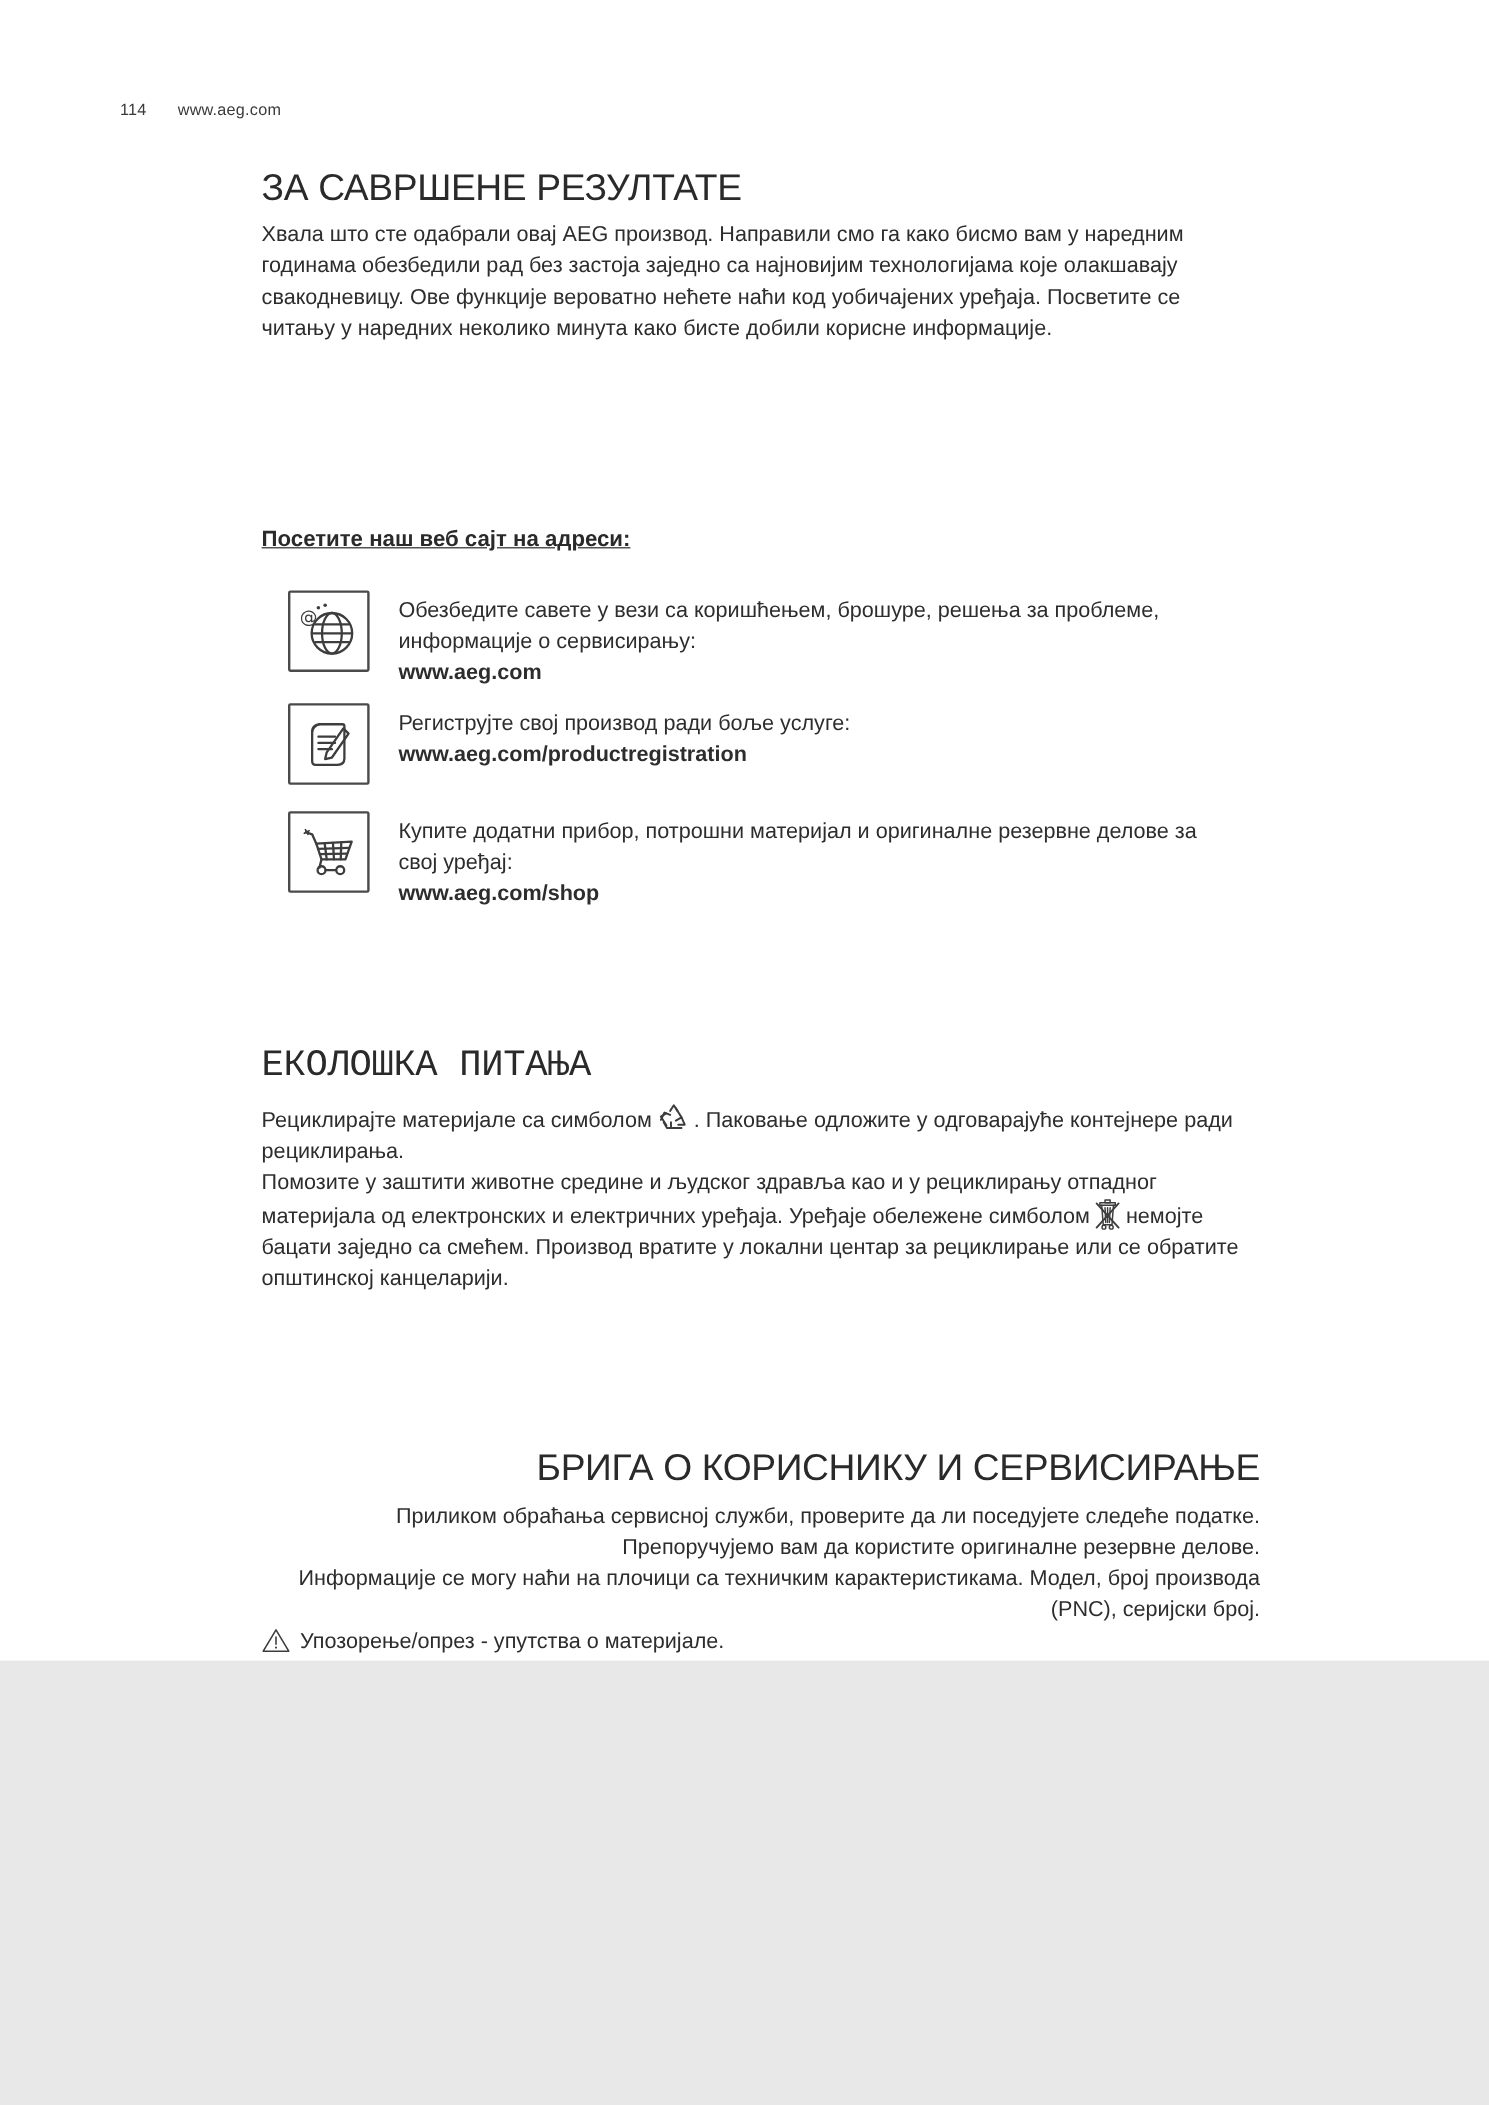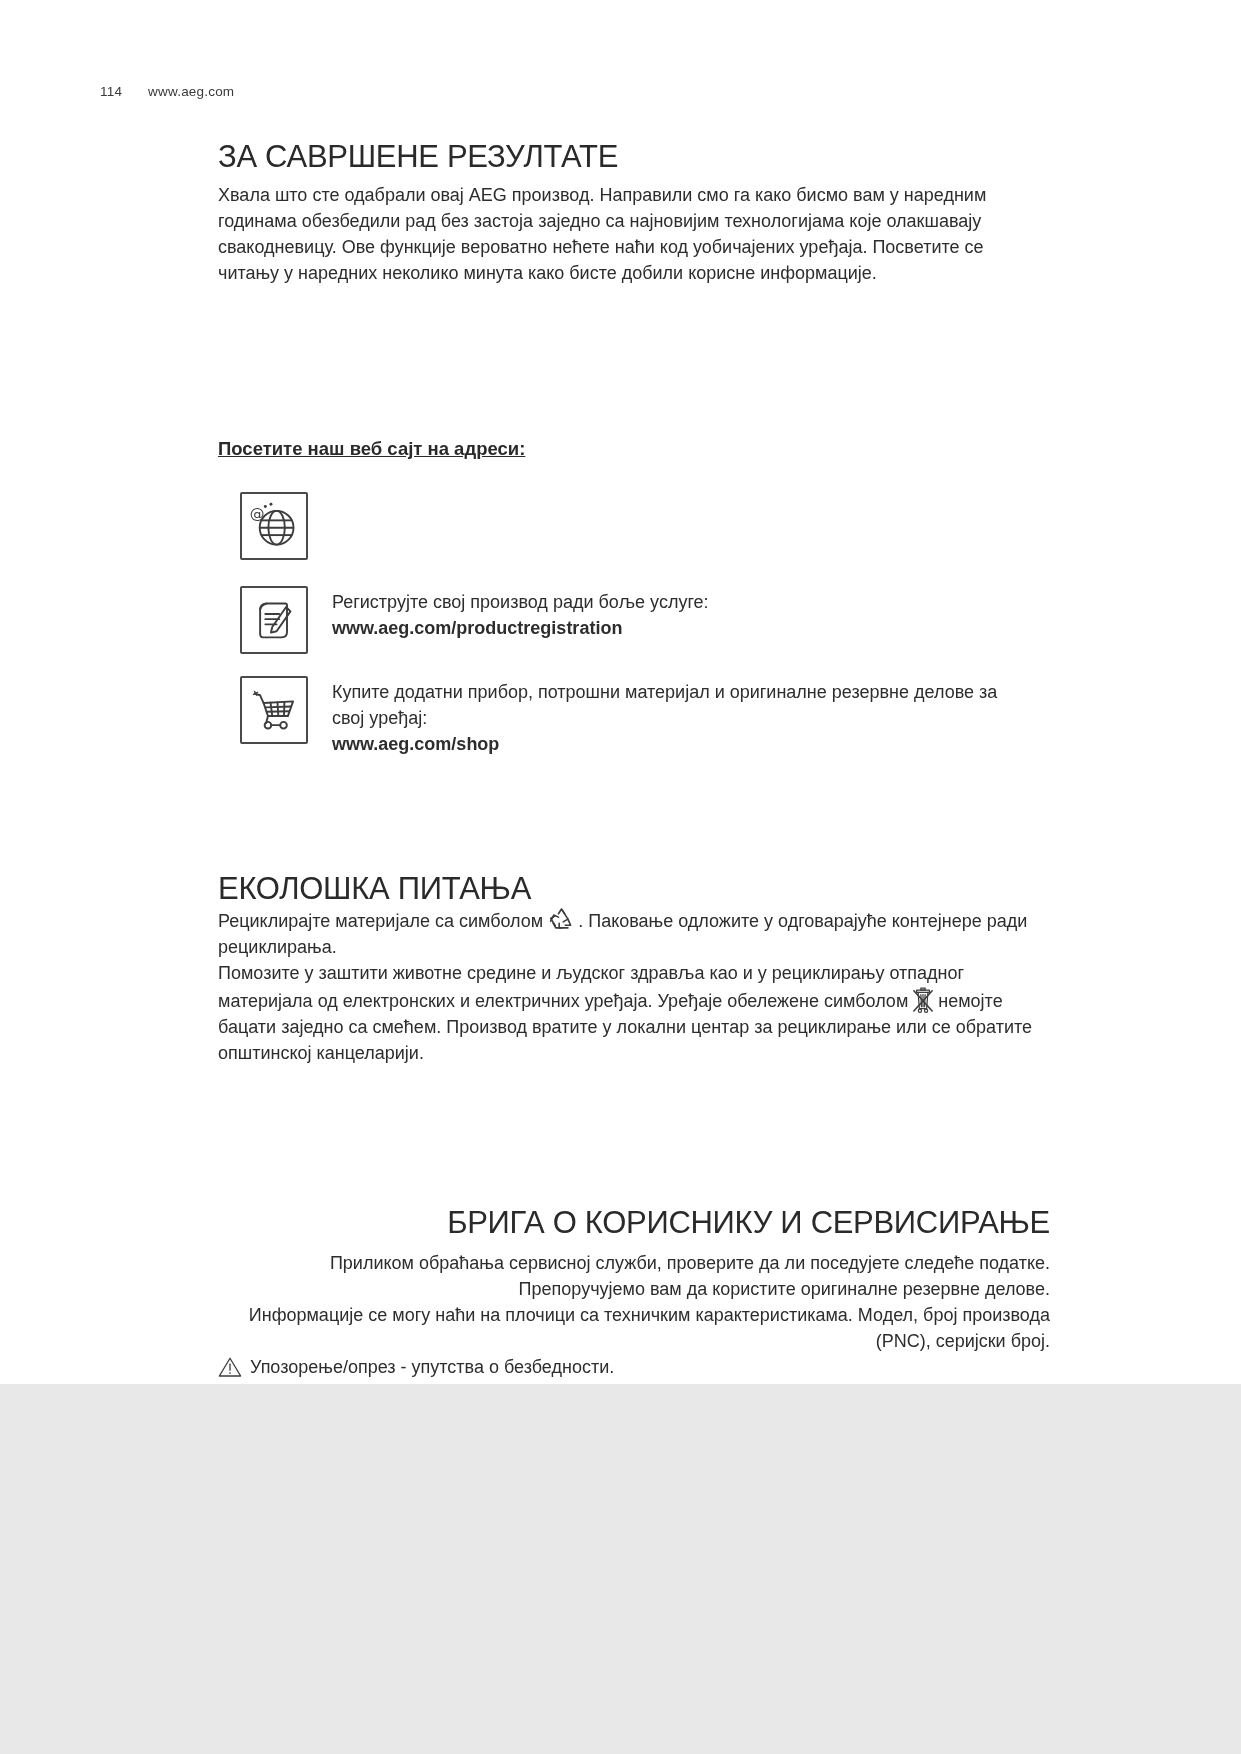--- a/index.html
+++ b/index.html
@@ -30,21 +30,21 @@
   .info-row{position:absolute;left:240px;display:flex;align-items:flex-start;}
   .info-row .icon-box{
     width:64px;height:64px;flex:0 0 64px;
     border:2px solid #4a4a4a;border-radius:2px;
     display:flex;align-items:center;justify-content:center;
     background:#fff;
   }
   .info-row .row-text{margin-left:24px;width:700px;padding-top:3px;}
   .row-text .link{font-weight:bold;}
   .eco{position:absolute;left:218px;top:872px;width:822px;}
-  .eco h2{}
+  .eco h2{margin-bottom:12px;font-family:Liberation Mono, monospace;}
   .eco p{margin-bottom:0;}
   .care{position:absolute;left:218px;top:1206px;width:832px;text-align:right;}
   .care h2{margin-bottom:9px;}
   .inline-icon{display:inline-block;vertical-align:-7px;margin:0 4px;}
   .warn-line{display:flex;align-items:flex-start;}
   .warn-line .warn-icon{margin:2px 8px 0 0;flex:0 0 auto;}
   svg{display:block;}
 </style>
 </head>
 <body>
@@ -68,20 +68,24 @@
       <svg width="52" height="52" viewBox="0 0 60 60" fill="none" stroke="#3d3d3d" stroke-width="2.2">
         <circle cx="33" cy="32" r="19.5"></circle>
         <ellipse cx="33" cy="32" rx="9.5" ry="19.5"></ellipse>
         <line x1="16" y1="23.5" x2="50" y2="23.5"></line>
         <line x1="13.5" y1="32" x2="52.5" y2="32"></line>
         <line x1="16" y1="40.5" x2="50" y2="40.5"></line>
         <text x="2" y="22" font-size="17" stroke="none" fill="#3d3d3d" font-family="'DejaVu Sans',sans-serif">@</text>
         <circle cx="20" cy="7.5" r="1.7" fill="#3d3d3d" stroke="none"></circle>
         <circle cx="26.5" cy="5" r="1.7" fill="#3d3d3d" stroke="none"></circle>
       </svg>
+    </div>
+    <div class="row-text">
+      <p>Обезбедите савете у вези са коришћењем, брошуре, решења за проблеме, информације о сервисирању:</p>
+      <p class="link">www.aeg.com</p>
     </div>
   </div>
 
   <div class="info-row" style="top:586px">
     <div class="icon-box">
       <svg width="52" height="52" viewBox="0 0 60 60" fill="none" stroke="#3d3d3d" stroke-width="2.2" stroke-linejoin="round" stroke-linecap="round">
         <path d="M21 11 H43 Q45 11 45 13 V44 Q45 50 38 50 H17 Q14 50 14 46 V18 Q14 12 21 11 Z"></path>
         <path d="M21 11 Q15 13 14 18"></path>
         <line x1="20" y1="23" x2="36" y2="23"></line>
         <line x1="20" y1="29" x2="36" y2="29"></line>
@@ -149,18 +153,18 @@
     <p>Препоручујемо вам да користите оригиналне резервне делове.</p>
     <p>Информације се могу наћи на плочици са техничким карактеристикама. Модел, број производа (PNC), серијски број.</p>
     <div class="warn-line">
       <span class="warn-icon">
         <svg width="24" height="22" viewBox="0 0 44 40" fill="none" stroke="#3d3d3d" stroke-width="2.4" stroke-linejoin="round" stroke-linecap="round">
           <path d="M22 4 L41.5 36.5 L2.5 36.5 Z"></path>
           <line x1="22" y1="15" x2="22" y2="26"></line>
           <circle cx="22" cy="31" r="1.6" fill="#3d3d3d" stroke="none"></circle>
         </svg>
       </span>
-      <p>Упозорење/опрез - упутства о безбедности.</p>
+      <p>Упозорење/опрез - упутства о материјале.</p>
     </div>
     <p>Подложне су променама без претходне најаве.</p>
   </section>
 
 </div>
 
 </body></html>

